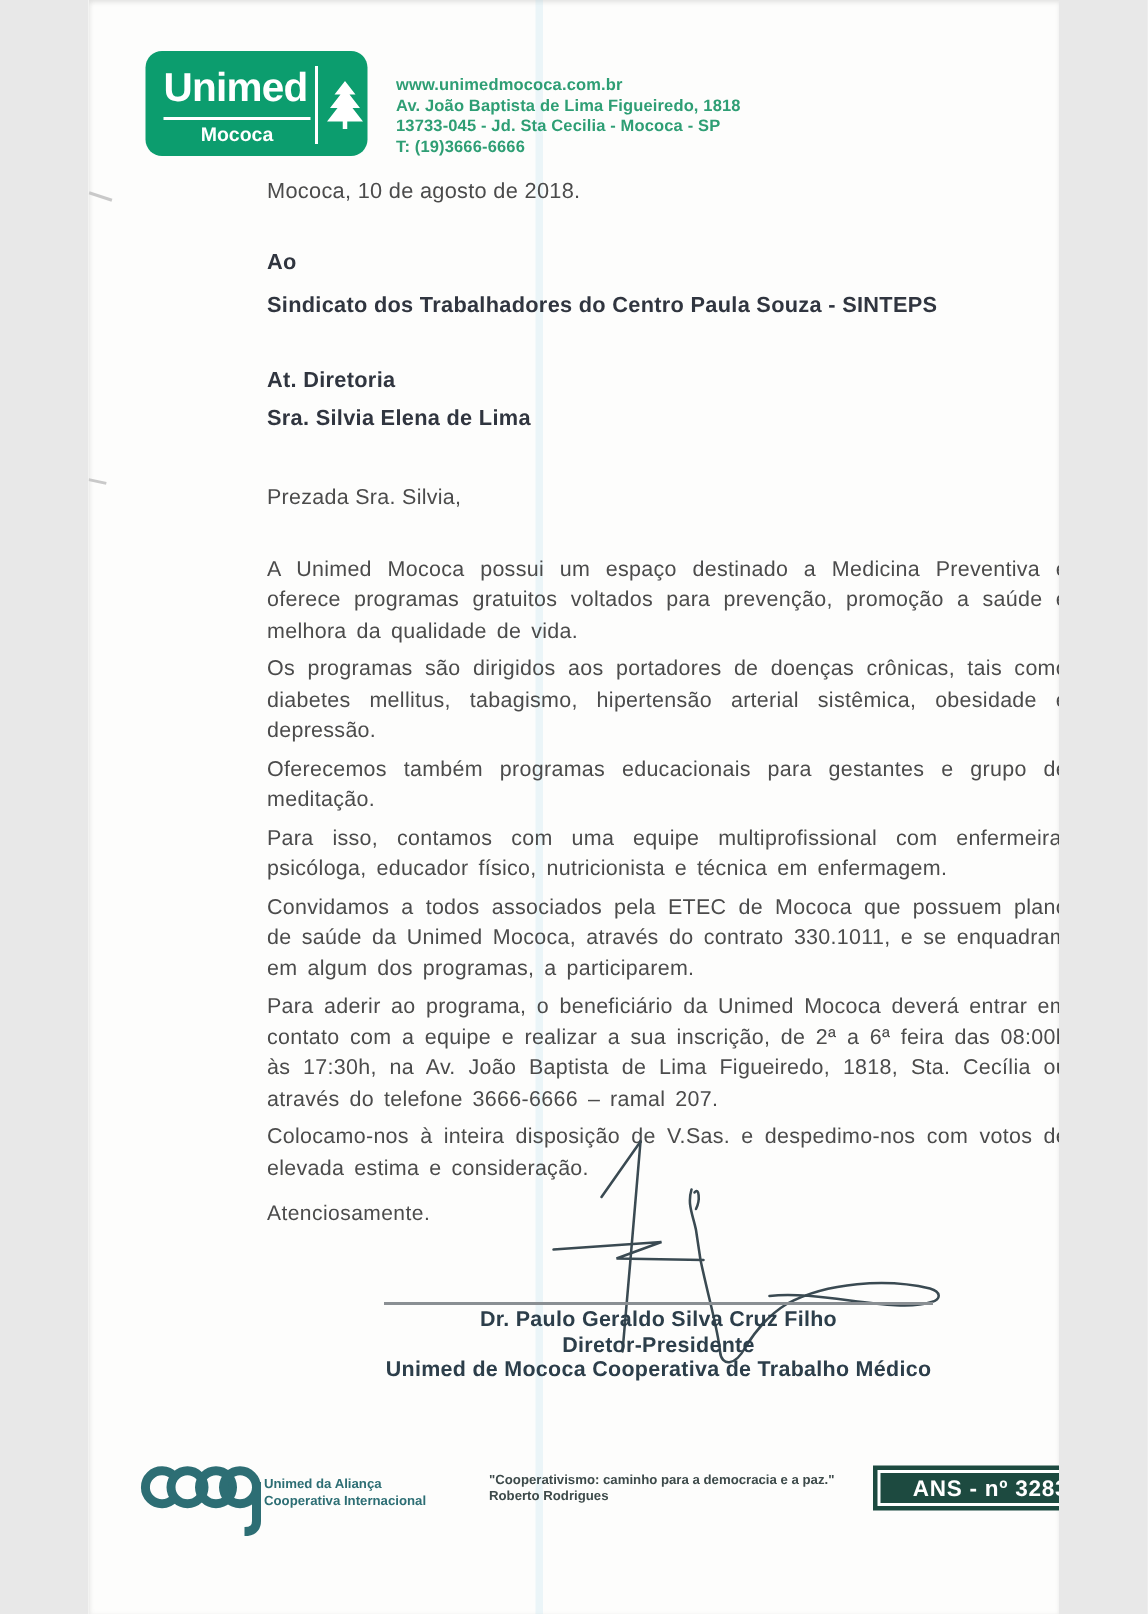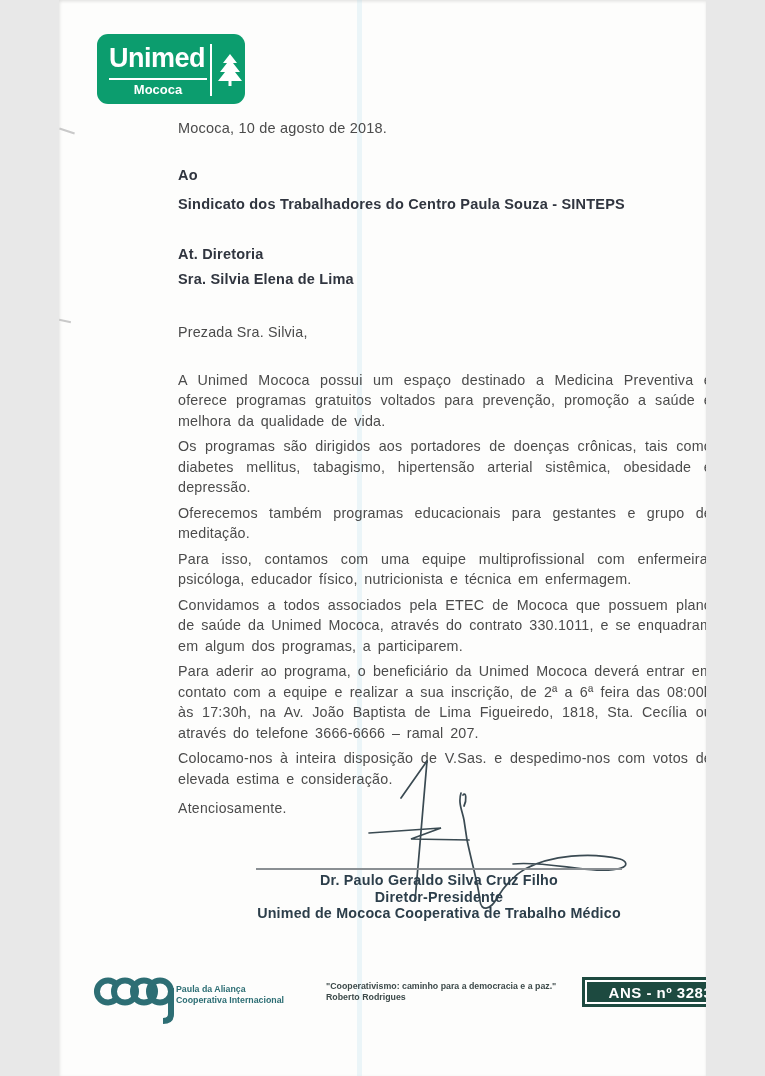--- a/index.html
+++ b/index.html
@@ -76,20 +76,26 @@
     <div class="logo-rule"></div>
     <div class="logo-city">Mococa</div>
     <div class="logo-divider"></div>
     <div class="logo-tree">
       <svg width="30" height="48" viewBox="0 0 30 48">
         <path fill="#ffffff" d="M15 6 L22 15 L18 15 L25 24 L20 24 L27 33 L16.5 33 L16.5 38 L13.5 38 L13.5 33 L3 33 L10 24 L5 24 L12 15 L8 15 Z"></path>
       </svg>
     </div>
   </div>
 
+  <div class="contact">
+    <div>www.unimedmococa.com.br</div>
+    <div>Av. João Baptista de Lima Figueiredo, 1818</div>
+    <div>13733-045 - Jd. Sta Cecilia - Mococa - SP</div>
+    <div>T: (19)3666-6666</div>
+  </div>
 
   <div class="fsc">
     <svg width="36" height="34" viewBox="0 0 36 34">
       <g fill="none" stroke="#2c4a42" stroke-width="1.6" stroke-linecap="round" stroke-linejoin="round">
         <path d="M5 20 L11 27 L15 13"></path>
         <path d="M15 13 C12 13 10 10.5 11.5 8 C9.5 6 11 2.5 14 2.8 C15 0.5 19 0.2 20.5 2.2 C24 1.5 26.5 5 24.8 7.6 C27.5 9 26.5 13.5 23 13.6 L20.5 13.6 L20.5 17.5 L16 17.5 L16 13.4 Z"></path>
       </g>
       <circle cx="27.5" cy="1.8" r="1.3" fill="none" stroke="#2c4a42" stroke-width="0.8"></circle>
     </svg>
     <div class="fsc-label">FSC</div>
@@ -141,21 +147,21 @@
   <svg class="coop-svg" width="82" height="52" viewBox="0 0 82 52">
     <g fill="none" stroke="#2d6e74" stroke-width="6">
       <path d="M24 12 A11 11 0 1 0 24 27"></path>
       <circle cx="33" cy="19.5" r="11"></circle>
       <circle cx="52" cy="19.5" r="11"></circle>
       <circle cx="68" cy="19.5" r="11"></circle>
       <path d="M79 16 L79 42 Q79 49 71 49"></path>
     </g>
   </svg>
   <div class="membership">
-    <div>Paula da Aliança</div>
+    <div>Unimed da Aliança</div>
     <div>Cooperativa Internacional</div>
   </div>
 
   <div class="quote">
     <div>"Cooperativismo: caminho para a democracia e a paz."</div>
     <div class="author">Roberto Rodrigues</div>
   </div>
 
   <div class="ans-badge">
     <div class="ans-inner">ANS - nº 32830-8</div>

